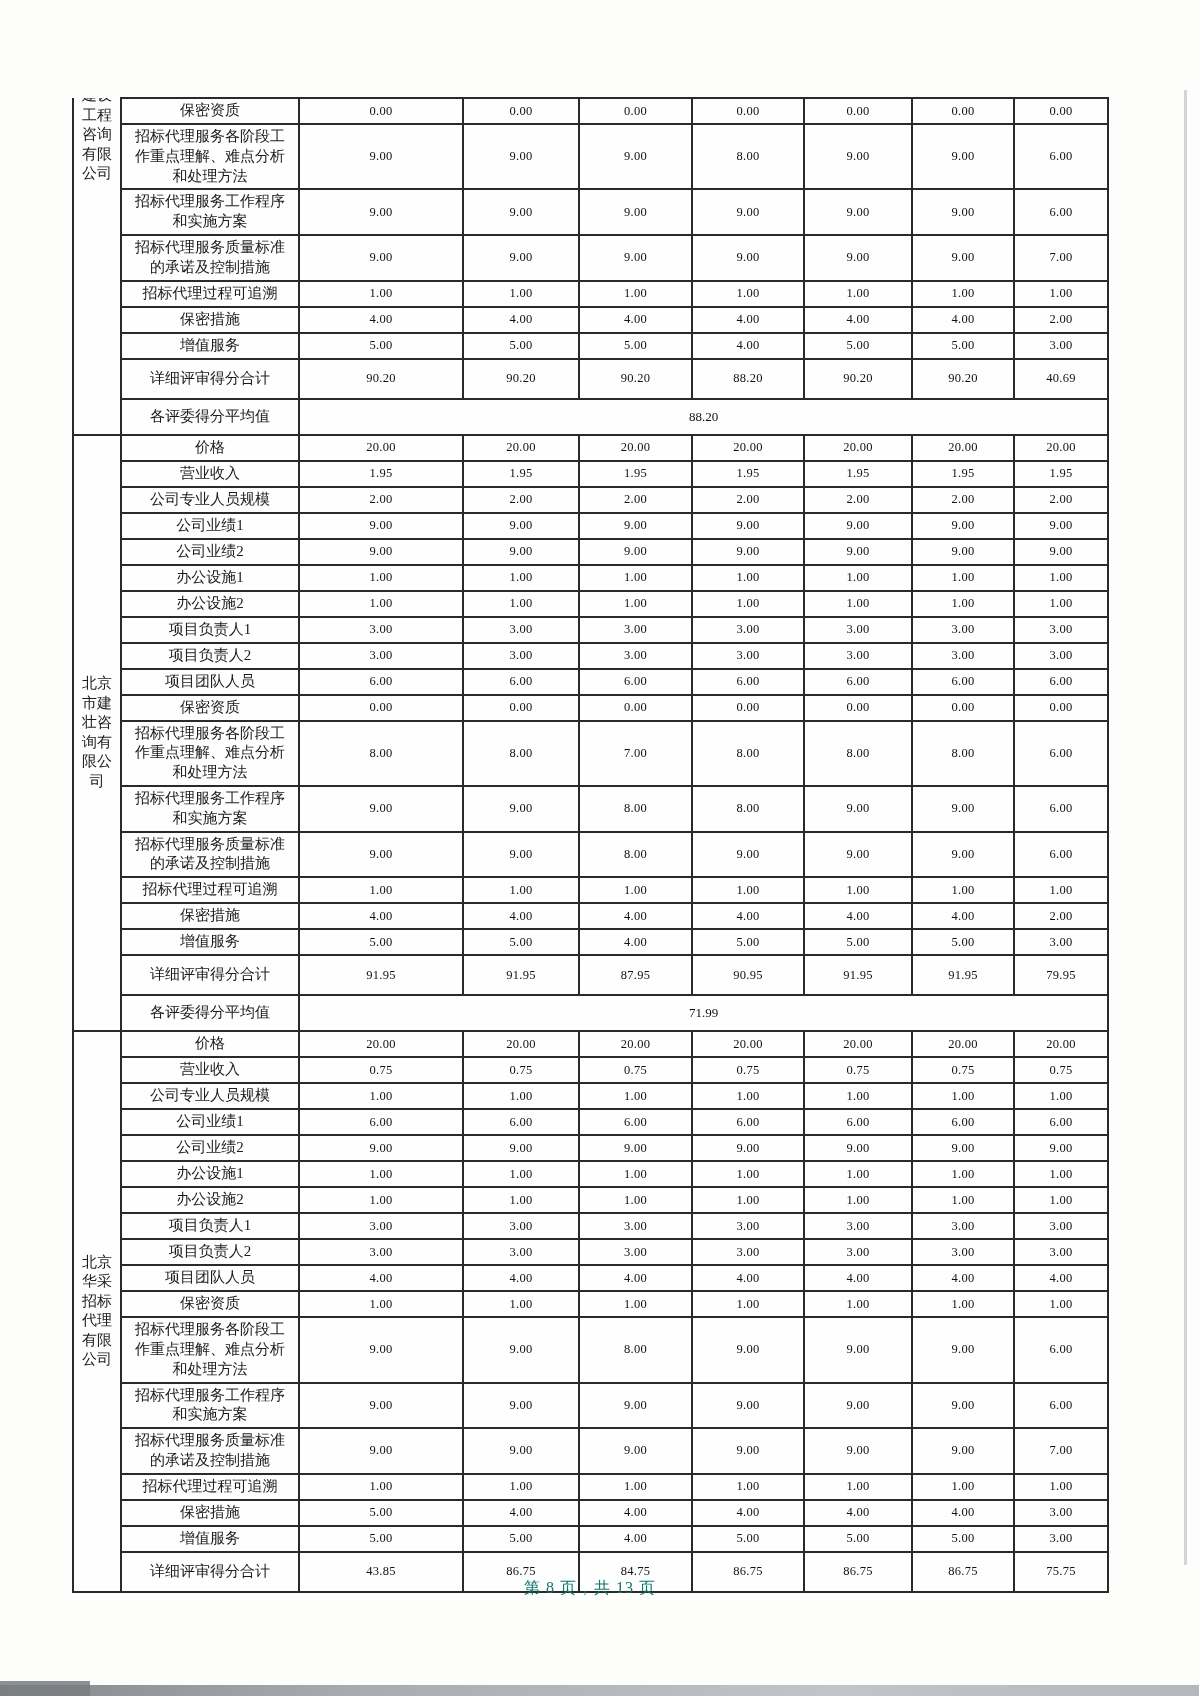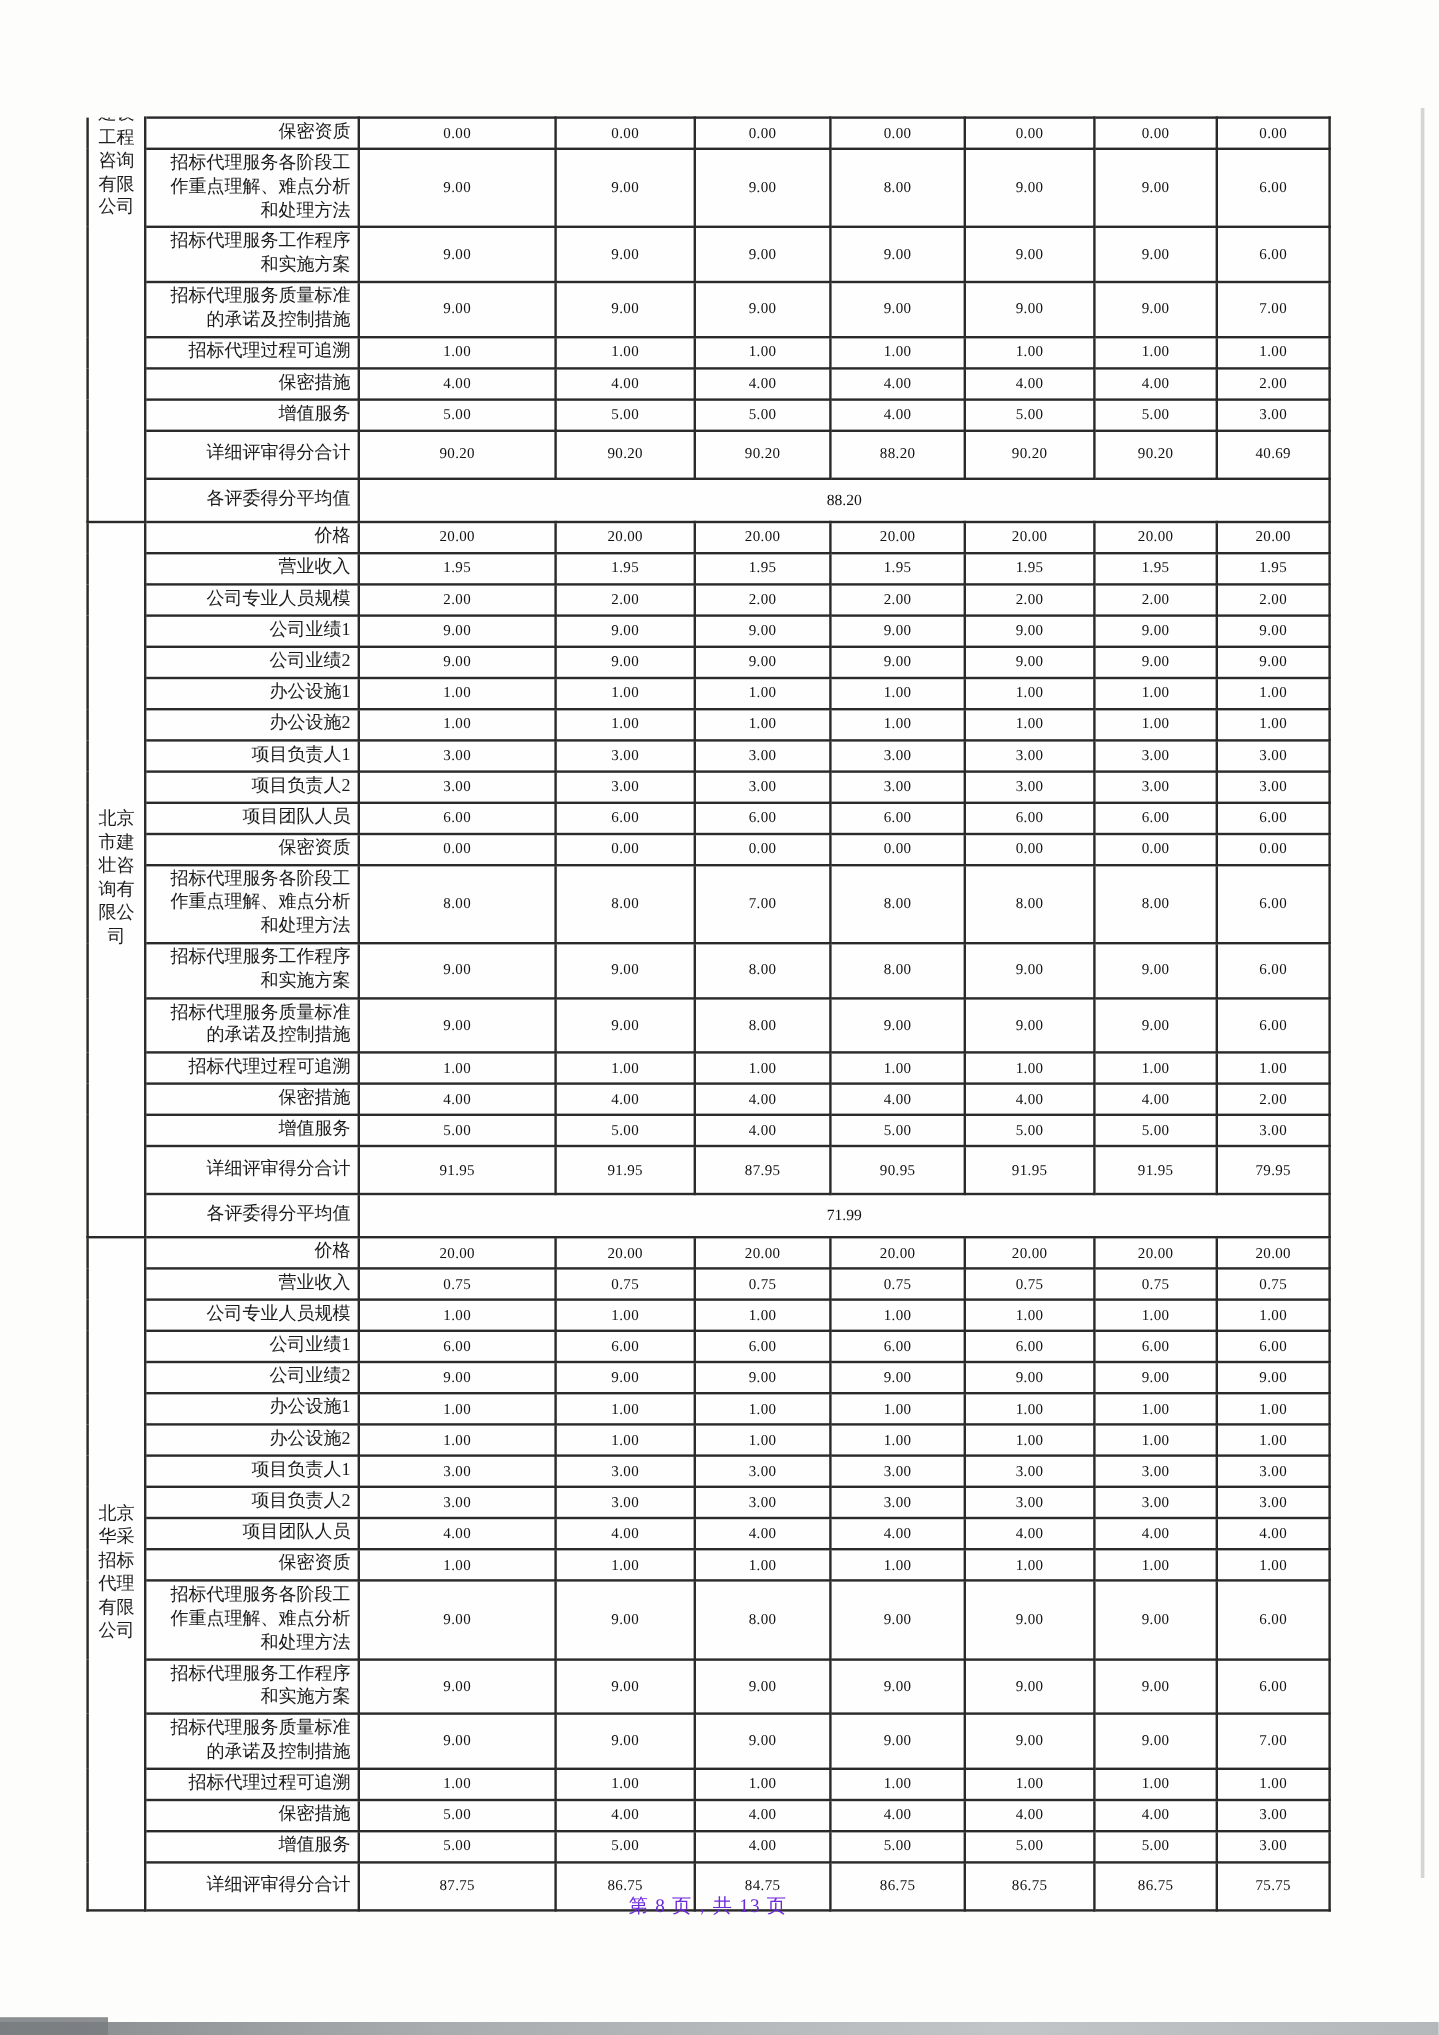--- a/index.html
+++ b/index.html
@@ -14,42 +14,42 @@
     position:absolute;left:72px;top:97px;width:1035px;
     border-collapse:collapse;table-layout:fixed;
   }
   td{
     border:2px solid #2a2a2a;
     padding:0 4px;
     overflow:hidden;
     background:#fefefe;
   }
   td.lab{
-    text-align:right;font-size:15px;line-height:1.32;
+    text-align:center;font-size:15px;line-height:1.32;
     padding:2px 6px 2px 6px;color:#1b1b1b;
   }
   td.val{
     text-align:center;font-size:12.5px;letter-spacing:.3px;color:#111;
   }
   td.avgv{text-align:center;font-size:13px;color:#111;}
   tr.r1{height:26px}
   tr.r2{height:45px}
   tr.r3{height:58px}
   tr.rs{height:40px}
   tr.ra{height:36px}
   td.company{padding:0;vertical-align:middle;}
   .cname{
     width:34px;margin:0 auto;font-size:15px;line-height:1.3;
     word-break:break-all;text-align:center;color:#1b1b1b;
   }
   td.company.cut{border-top:none;vertical-align:top;}
   td.company.cut .cname{margin-top:-12px;}
   .footer{
     position:absolute;left:0;top:1578px;width:1180px;
-    text-align:center;font-size:16px;color:#6d28d9;letter-spacing:1px;
+    text-align:center;font-size:16px;color:#0f766e;letter-spacing:1px;
   }
   
   .scan-line-right{
     position:absolute;left:1184px;top:90px;width:3px;height:1475px;
     background:#cbcecf;opacity:.85;
   }
   .scan-bottom{
     position:absolute;left:0;top:1685px;width:1199px;height:11px;
     background:linear-gradient(to right,#85898c,#a8acae 30%,#c2c5c7 70%,#b4b8ba);
   }
@@ -518,21 +518,21 @@
           <td class="val">5.00</td>
           <td class="val">5.00</td>
           <td class="val">4.00</td>
           <td class="val">5.00</td>
           <td class="val">5.00</td>
           <td class="val">5.00</td>
           <td class="val">3.00</td>
         </tr>
         <tr class="rs">
           <td class="lab">详细评审得分合计</td>
-          <td class="val">87.75</td>
+          <td class="val">43.85</td>
           <td class="val">86.75</td>
           <td class="val">84.75</td>
           <td class="val">86.75</td>
           <td class="val">86.75</td>
           <td class="val">86.75</td>
           <td class="val">75.75</td>
         </tr>
       </tbody>
   </table>
 

